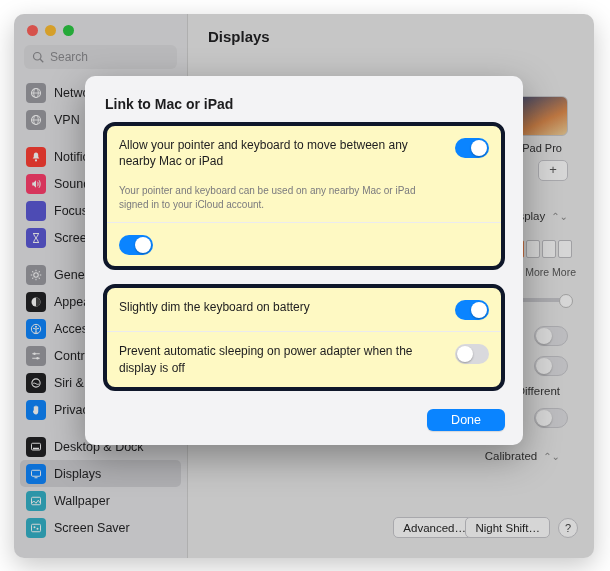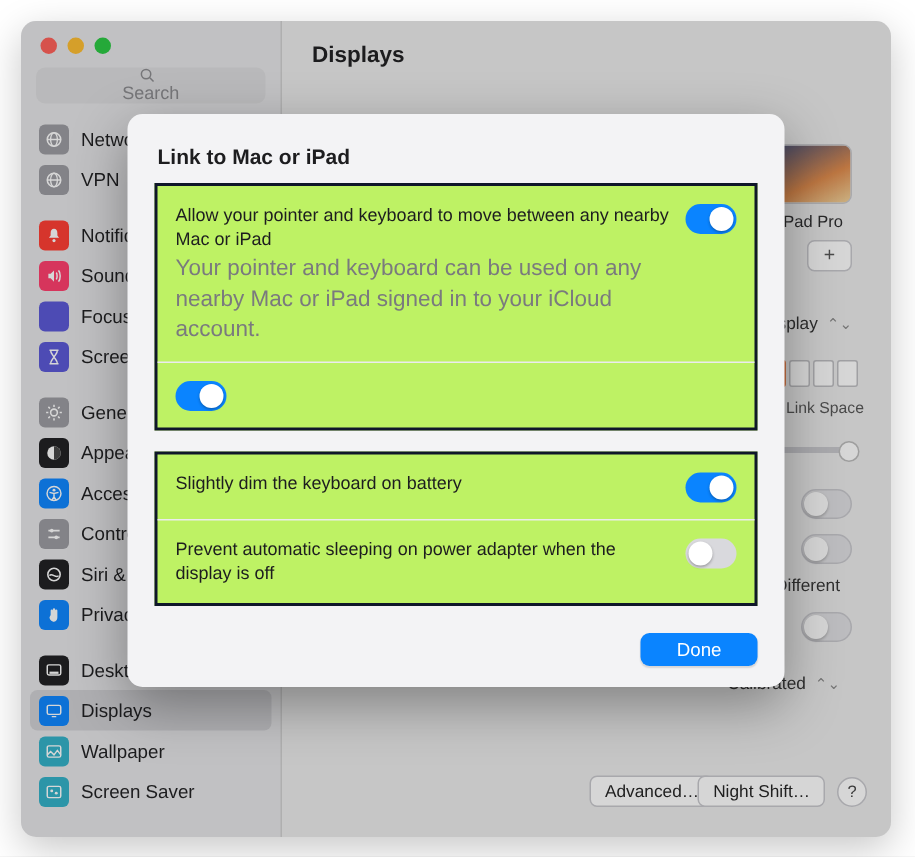--- a/index.html
+++ b/index.html
@@ -8,21 +8,21 @@
     position: absolute; left: 14px; top: 14px; width: 580px; height: 544px;
     background: #ececec; border-radius: 10px; box-shadow: 0 8px 26px rgba(0,0,0,.22);
     display: flex; overflow: hidden;
   }
   .sidebar { width: 174px; background: #e6e6e8; display: flex; flex-direction: column; border-right: 1px solid #d0d0d0; }
   .traffic { display: flex; gap: 7px; padding: 11px 0 9px 13px; }
   .tl { width: 11px; height: 11px; border-radius: 50%; }
   .tl.red { background: #ff5f57; } .tl.yellow { background: #febc2e; } .tl.green { background: #28c840; }
   .search {
     margin: 0 10px 10px 10px; height: 24px; background: #dcdcde; border-radius: 6px;
-    display: flex; align-items: center; padding: 0 8px; color: #8a8a8e; font-size: 12px; flex-direction: column;
+    display: flex; align-items: center; padding: 0 8px; color: #8a8a8e; font-size: 12px;
   }
   .search svg { width: 12px; height: 12px; margin-right: 6px; }
   .sb-list { flex: 1; overflow: hidden; padding: 0 6px; }
   .sb-item {
     display: flex; align-items: center; height: 27px; padding: 0 6px; border-radius: 5px;
     font-size: 12.5px; color: #1d1d1f; gap: 8px; white-space: nowrap; overflow: hidden;
   }
   .sb-item.sel { background: #d0d0d4; }
   .sb-ico { width: 20px; height: 20px; border-radius: 4px; display: flex; align-items: center; justify-content: center; flex: 0 0 20px; }
   .sb-ico svg { width: 12px; height: 12px; fill: #fff; }
@@ -44,26 +44,26 @@
   .bg-morespace { position:absolute; right:18px; top:252px; font-size:10.5px; color:#555; }
   .bg-slider { position:absolute; right:26px; top:284px; width:48px; height:4px; background:#c8c8cd; border-radius:2px; }
   .bg-slider::after{ content:""; position:absolute; right:-5px; top:-4px; width:12px;height:12px;background:#fff;border:1px solid #bbb;border-radius:50%; }
   
   .overlay { position:absolute; inset:0; background:rgba(30,30,30,.18); display:flex; align-items:flex-start; justify-content:center; padding-top:62px; }
   .sheet {
     width: 438px; background:#f3f3f5; border-radius:10px; box-shadow:0 12px 36px rgba(0,0,0,.35);
     padding: 16px 18px 14px 18px;
   }
   .sec-title { font-size: 14px; font-weight: 700; margin: 4px 0 10px 2px; color:#1d1d1f; }
-  .card { background:#bef264; border:2px solid #0f172a; border-radius:0; margin-bottom:14px; }
+  .card { background:#fef9c3; border:4px solid #0f172a; border-radius:12px; margin-bottom:14px; }
   .row { padding: 11px 12px; display:flex; align-items:flex-start; }
   .row + .row { border-top:1px solid #ebebee; }
   .row-txt { flex:1; padding-right:10px; }
   .row-title { font-size: 12px; font-weight:500; color:#1d1d1f; line-height:1.35; }
-  .row-desc { font-size: 15px; color:#7a7a7e; line-height:1.35; margin-top:2px; }
+  .row-desc { font-size: 10px; color:#7a7a7e; line-height:1.35; margin-top:15px; }
   .switch { width: 34px; height: 20px; border-radius: 11px; position:relative; flex:0 0 34px; margin-top:1px; cursor:pointer; }
   .switch .knob { position:absolute; width:16px; height:16px; border-radius:50%; background:#fff; top:2px; box-shadow:0 1px 2px rgba(0,0,0,.3); transition:left .12s; }
   .switch.on { background:#0a84ff; } .switch.on .knob { left:16px; }
   .switch.off { background:#d9d9dd; } .switch.off .knob { left:2px; }
   .footer { display:flex; justify-content:flex-end; padding-top:4px; }
   .done-btn {
     background:#0a84ff; color:#fff; font-size:12.5px; font-weight:500;
     border:none; padding:4px 24px; border-radius:6px; cursor:pointer; box-shadow:0 1px 1px rgba(0,0,0,.12);
   }
 </style>
@@ -247,21 +247,21 @@
     <div class="bg-row" style="top:196px;">
       <span>Extended display</span>
         <span class="chev">⌃⌄</span>
     </div>
     <div class="bg-iconboxes">
         <div></div>
         <div></div>
         <div></div>
         <div></div>
       </div>
-    <div class="bg-morespace">Link Space</div>
+    <div class="bg-morespace">More More</div>
     <div class="bg-slider"></div>
     <div class="bg-ctrl" style="top:312px;">
         <div class="kn"></div>
       </div>
     <div class="bg-ctrl" style="top:342px;">
         <div class="kn"></div>
       </div>
     <div class="bg-ctrl" style="top:394px;">
         <div class="kn"></div>
       </div>

